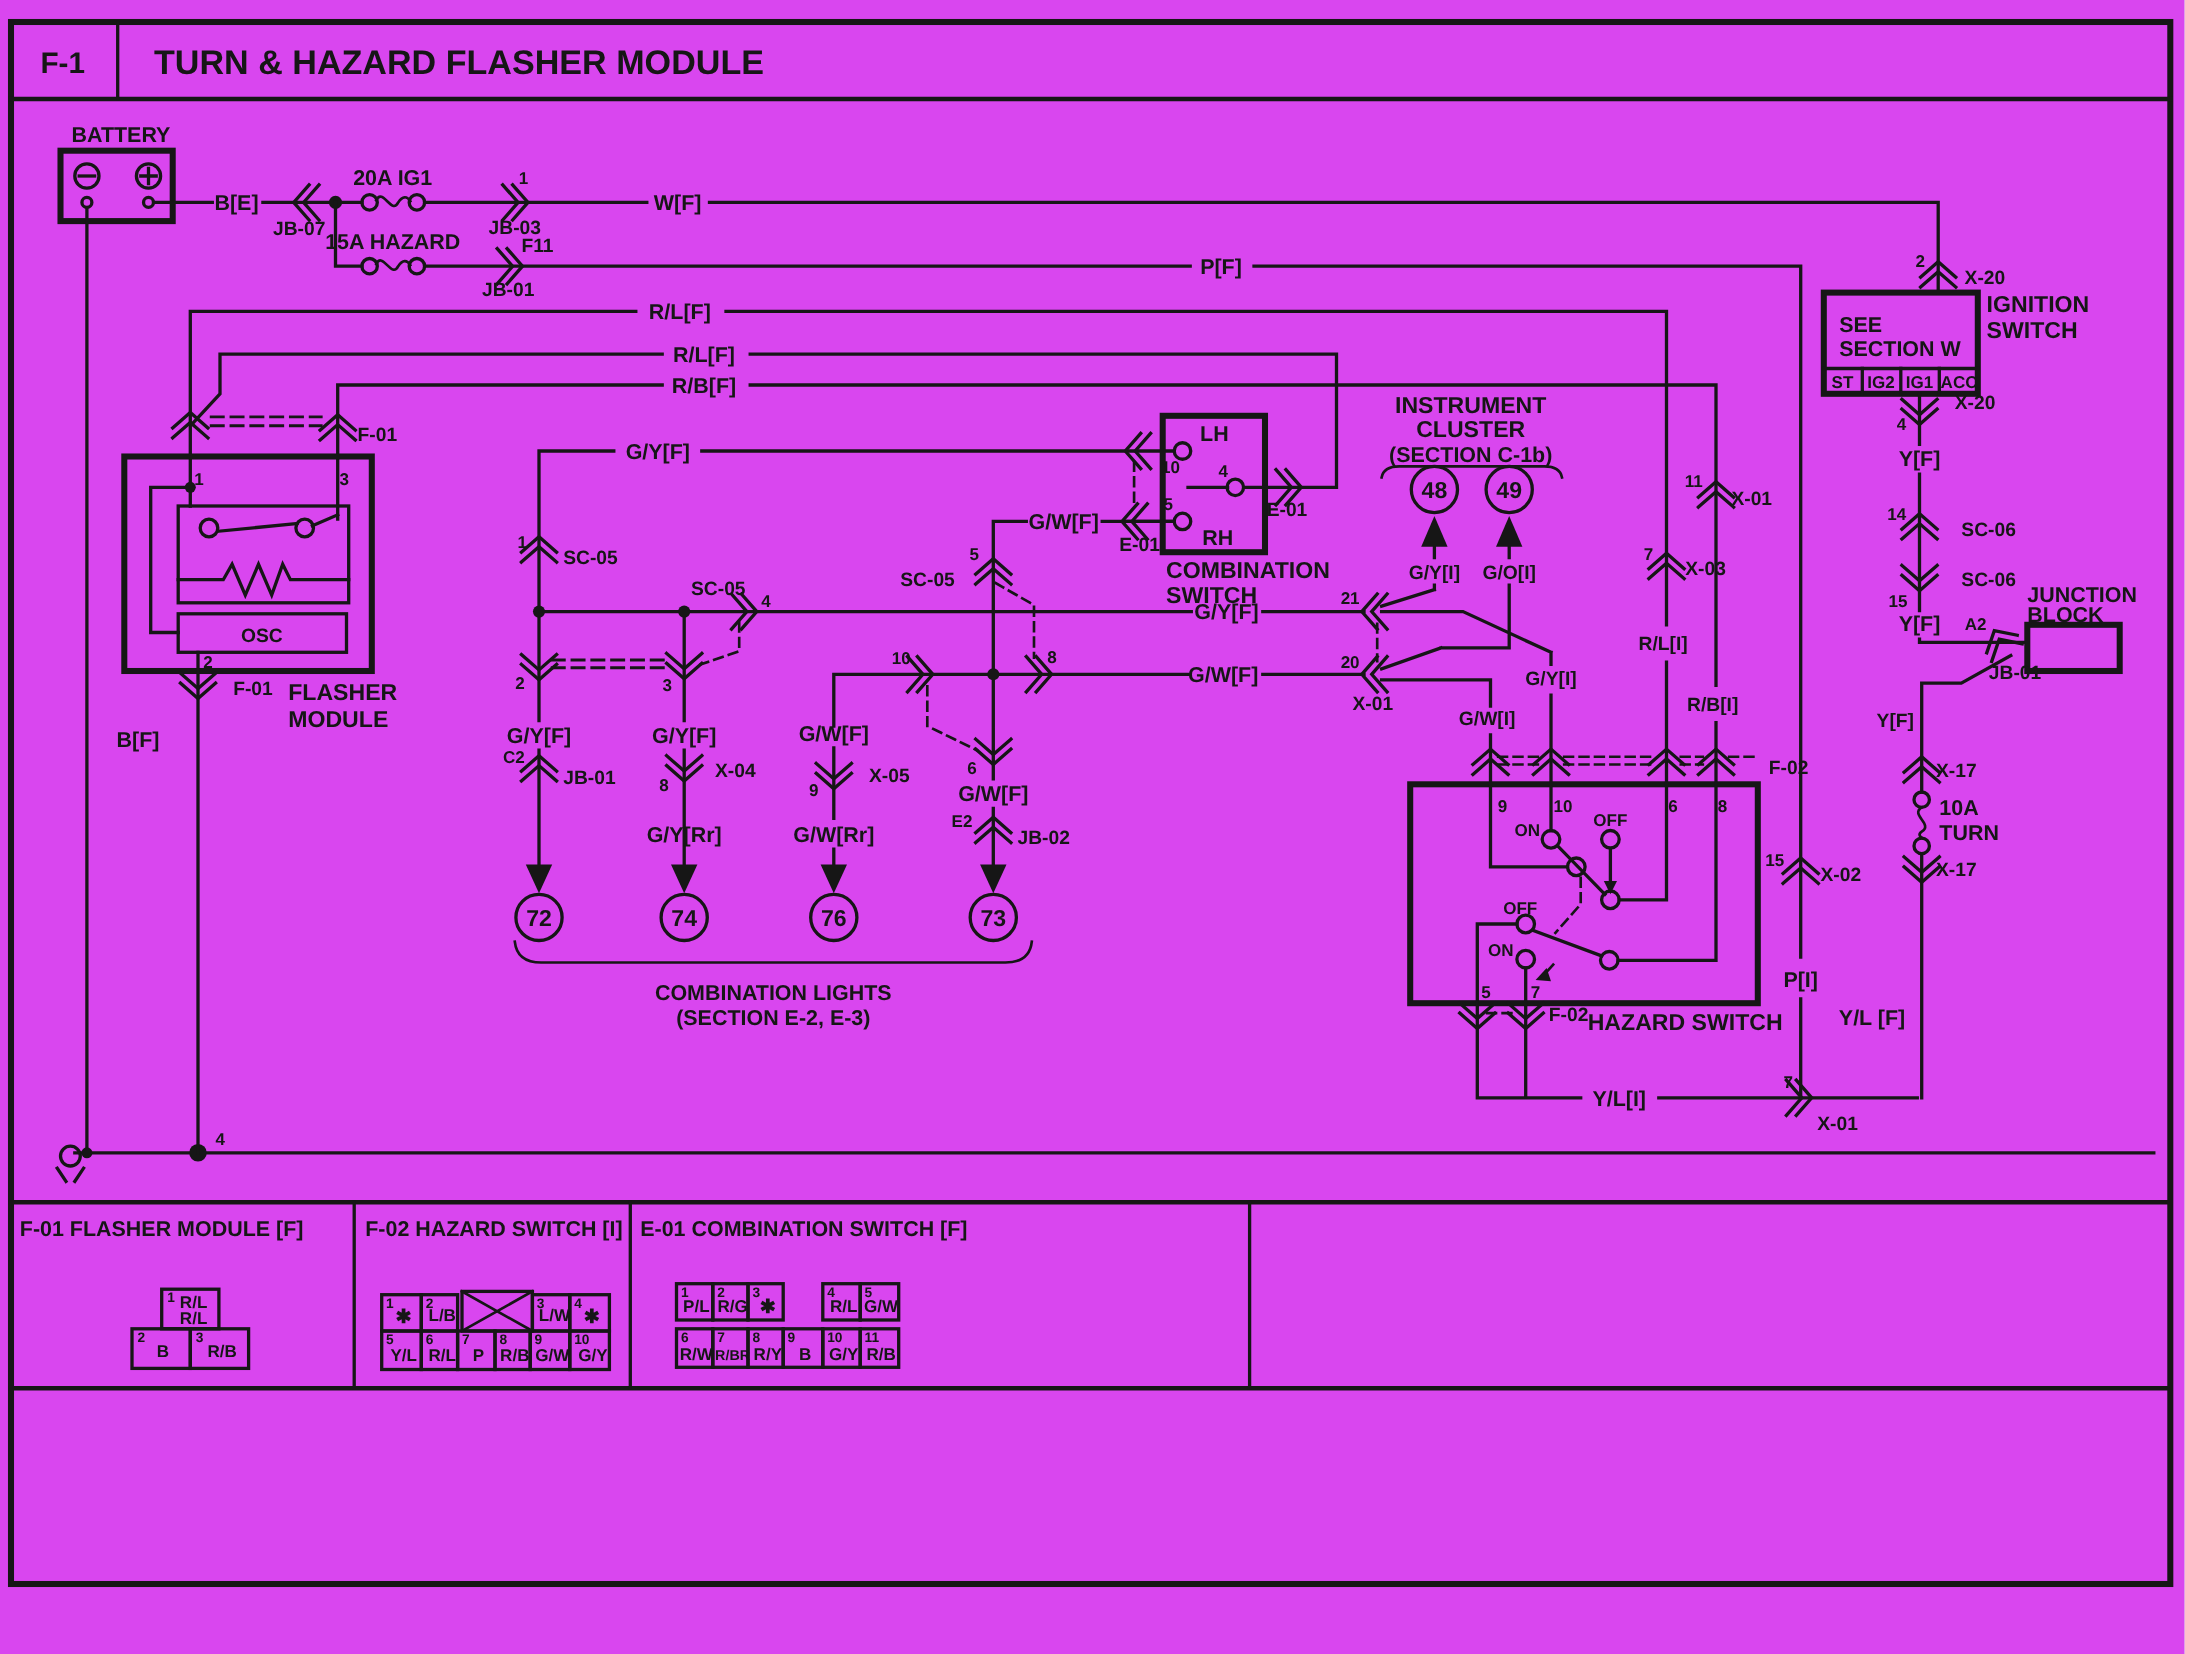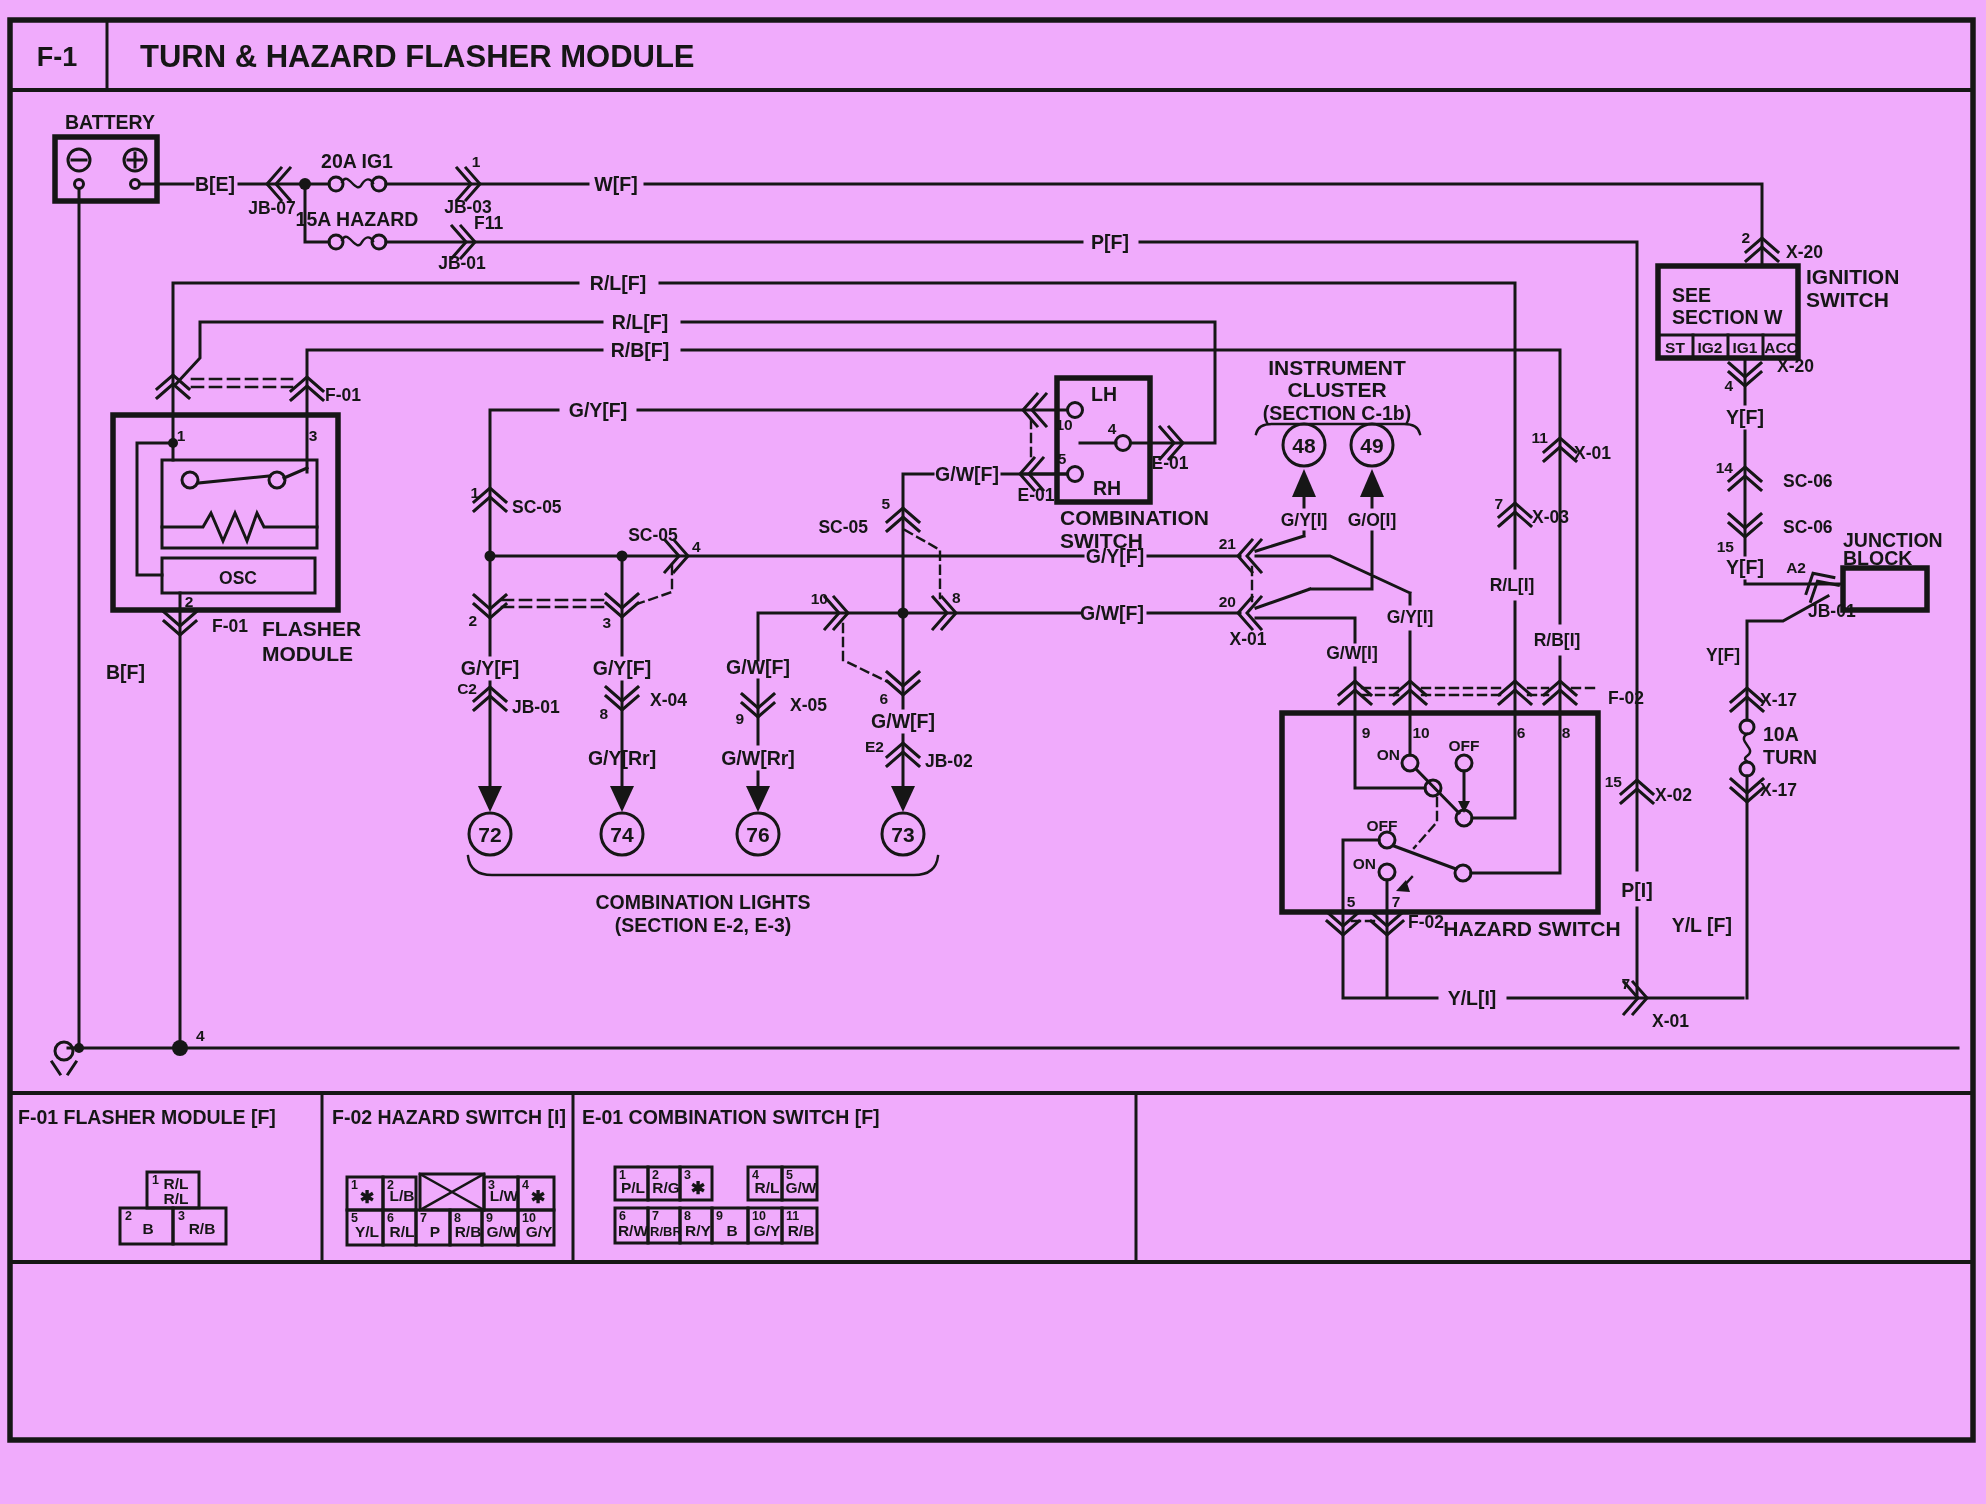--- a/index.html
+++ b/index.html
@@ -1,16 +1,16 @@
 <!DOCTYPE html>
 <html><head>
 <meta charset="utf-8">
 <style>
   html,body{margin:0;padding:0;background:#e8e8e8;}
-  .page{position:relative;width:1986px;height:1504px;background:#f0abfc;overflow:hidden;}
+  .page{position:relative;width:1986px;height:1504px;background:#d946ef;overflow:hidden;}
   svg{position:absolute;left:0;top:0;}
   text{font-family:"Liberation Sans",sans-serif;font-weight:700;fill:#161616;}
   .s12{font-size:12.5px}
   .s13{font-size:13px}
   .s15{font-size:15.5px}
   .s17{font-size:17.5px}
   .s19{font-size:19.5px}
   .s20{font-size:21px}
   .s26{font-size:27px}
   .s30{font-size:31px}

